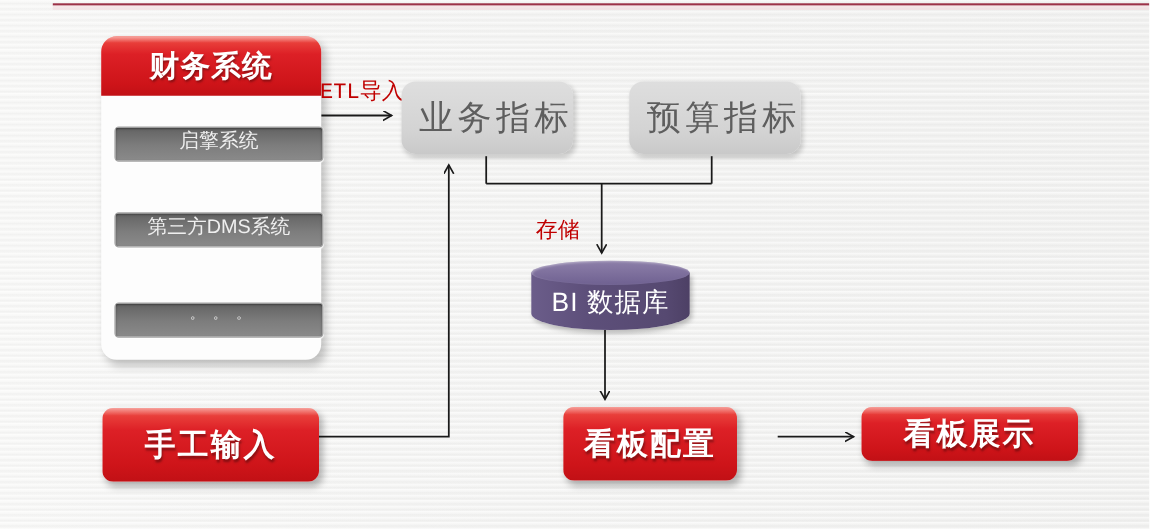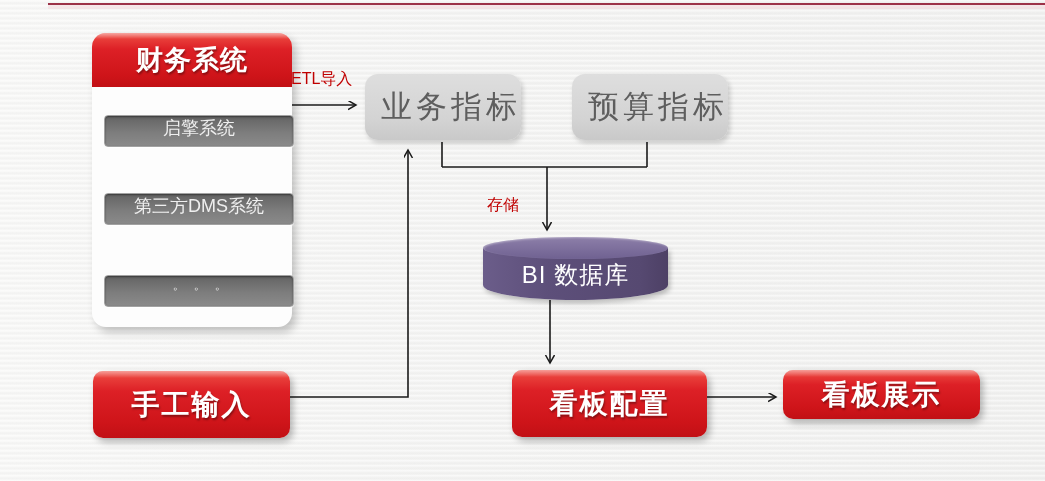--- a/index.html
+++ b/index.html
@@ -50,37 +50,37 @@
   
   .indicator{position:absolute; top:74px; height:66px; border-radius:13px;
     background:linear-gradient(180deg,#dedede 0%,#d3d3d3 70%,#c9c9c9 100%);
     box-shadow:2px 3px 5px rgba(0,0,0,.18);
     display:flex; align-items:center; justify-content:flex-end;
     font-family:"Liberation Serif","DejaVu Serif",serif;
     color:#5e5e5e; font-size:31px; letter-spacing:4px;}
   .ind-business{left:365px; width:156px;}
   .ind-budget{left:572px; width:156px;}
   
-  .edge-label{position:absolute; font-size:16px; white-space:nowrap;}
+  .edge-label{position:absolute; font-size:20px; white-space:nowrap;font-family:Liberation Mono, monospace;}
   .lbl-etl{left:291px; top:69px;}
   .lbl-store{left:487px; top:195px;}
   
-  .cylinder{position:absolute; left:483px; top:237px; width:144px; height:53px;padding-left:41px;}
+  .cylinder{position:absolute; left:483px; top:237px; width:144px; height:53px;}
   .cyl-body{position:absolute; left:0; top:11px; width:100%; height:52px;
     background:linear-gradient(90deg,#6b5d8a 0%,#5d4f7a 35%,#564971 85%,#4d4065 100%);
     border-radius:0 0 50% 50% / 0 0 15px 15px;
     box-shadow:2px 3px 5px rgba(0,0,0,.25);}
   .cyl-top{position:absolute; left:0; top:0; width:100%; height:22px; border-radius:50%;
     background:linear-gradient(180deg,#8d7fa9 0%,#6f6191 100%);
     box-shadow:inset 1px 1px 2px rgba(255,255,255,.35);}
   .cyl-label{position:absolute; left:0; top:22px; width:100%; text-align:center;
     color:#fff; font-size:24px; letter-spacing:1px;}
   
   .btn-manual{left:93px; top:371px; width:197px; height:67px;}
-  .btn-config{left:512px; top:370px; width:195px; height:67px;}
+  .btn-config{left:512px; top:370px; width:158px; height:67px;}
   .btn-display{left:783px; top:370px; width:197px; height:49px;}
   
   .connectors{position:absolute; left:0; top:0; width:1045px; height:481px;
     pointer-events:none;}
 </style>
 </head>
 <body>
 
 <div class="stage">
 

